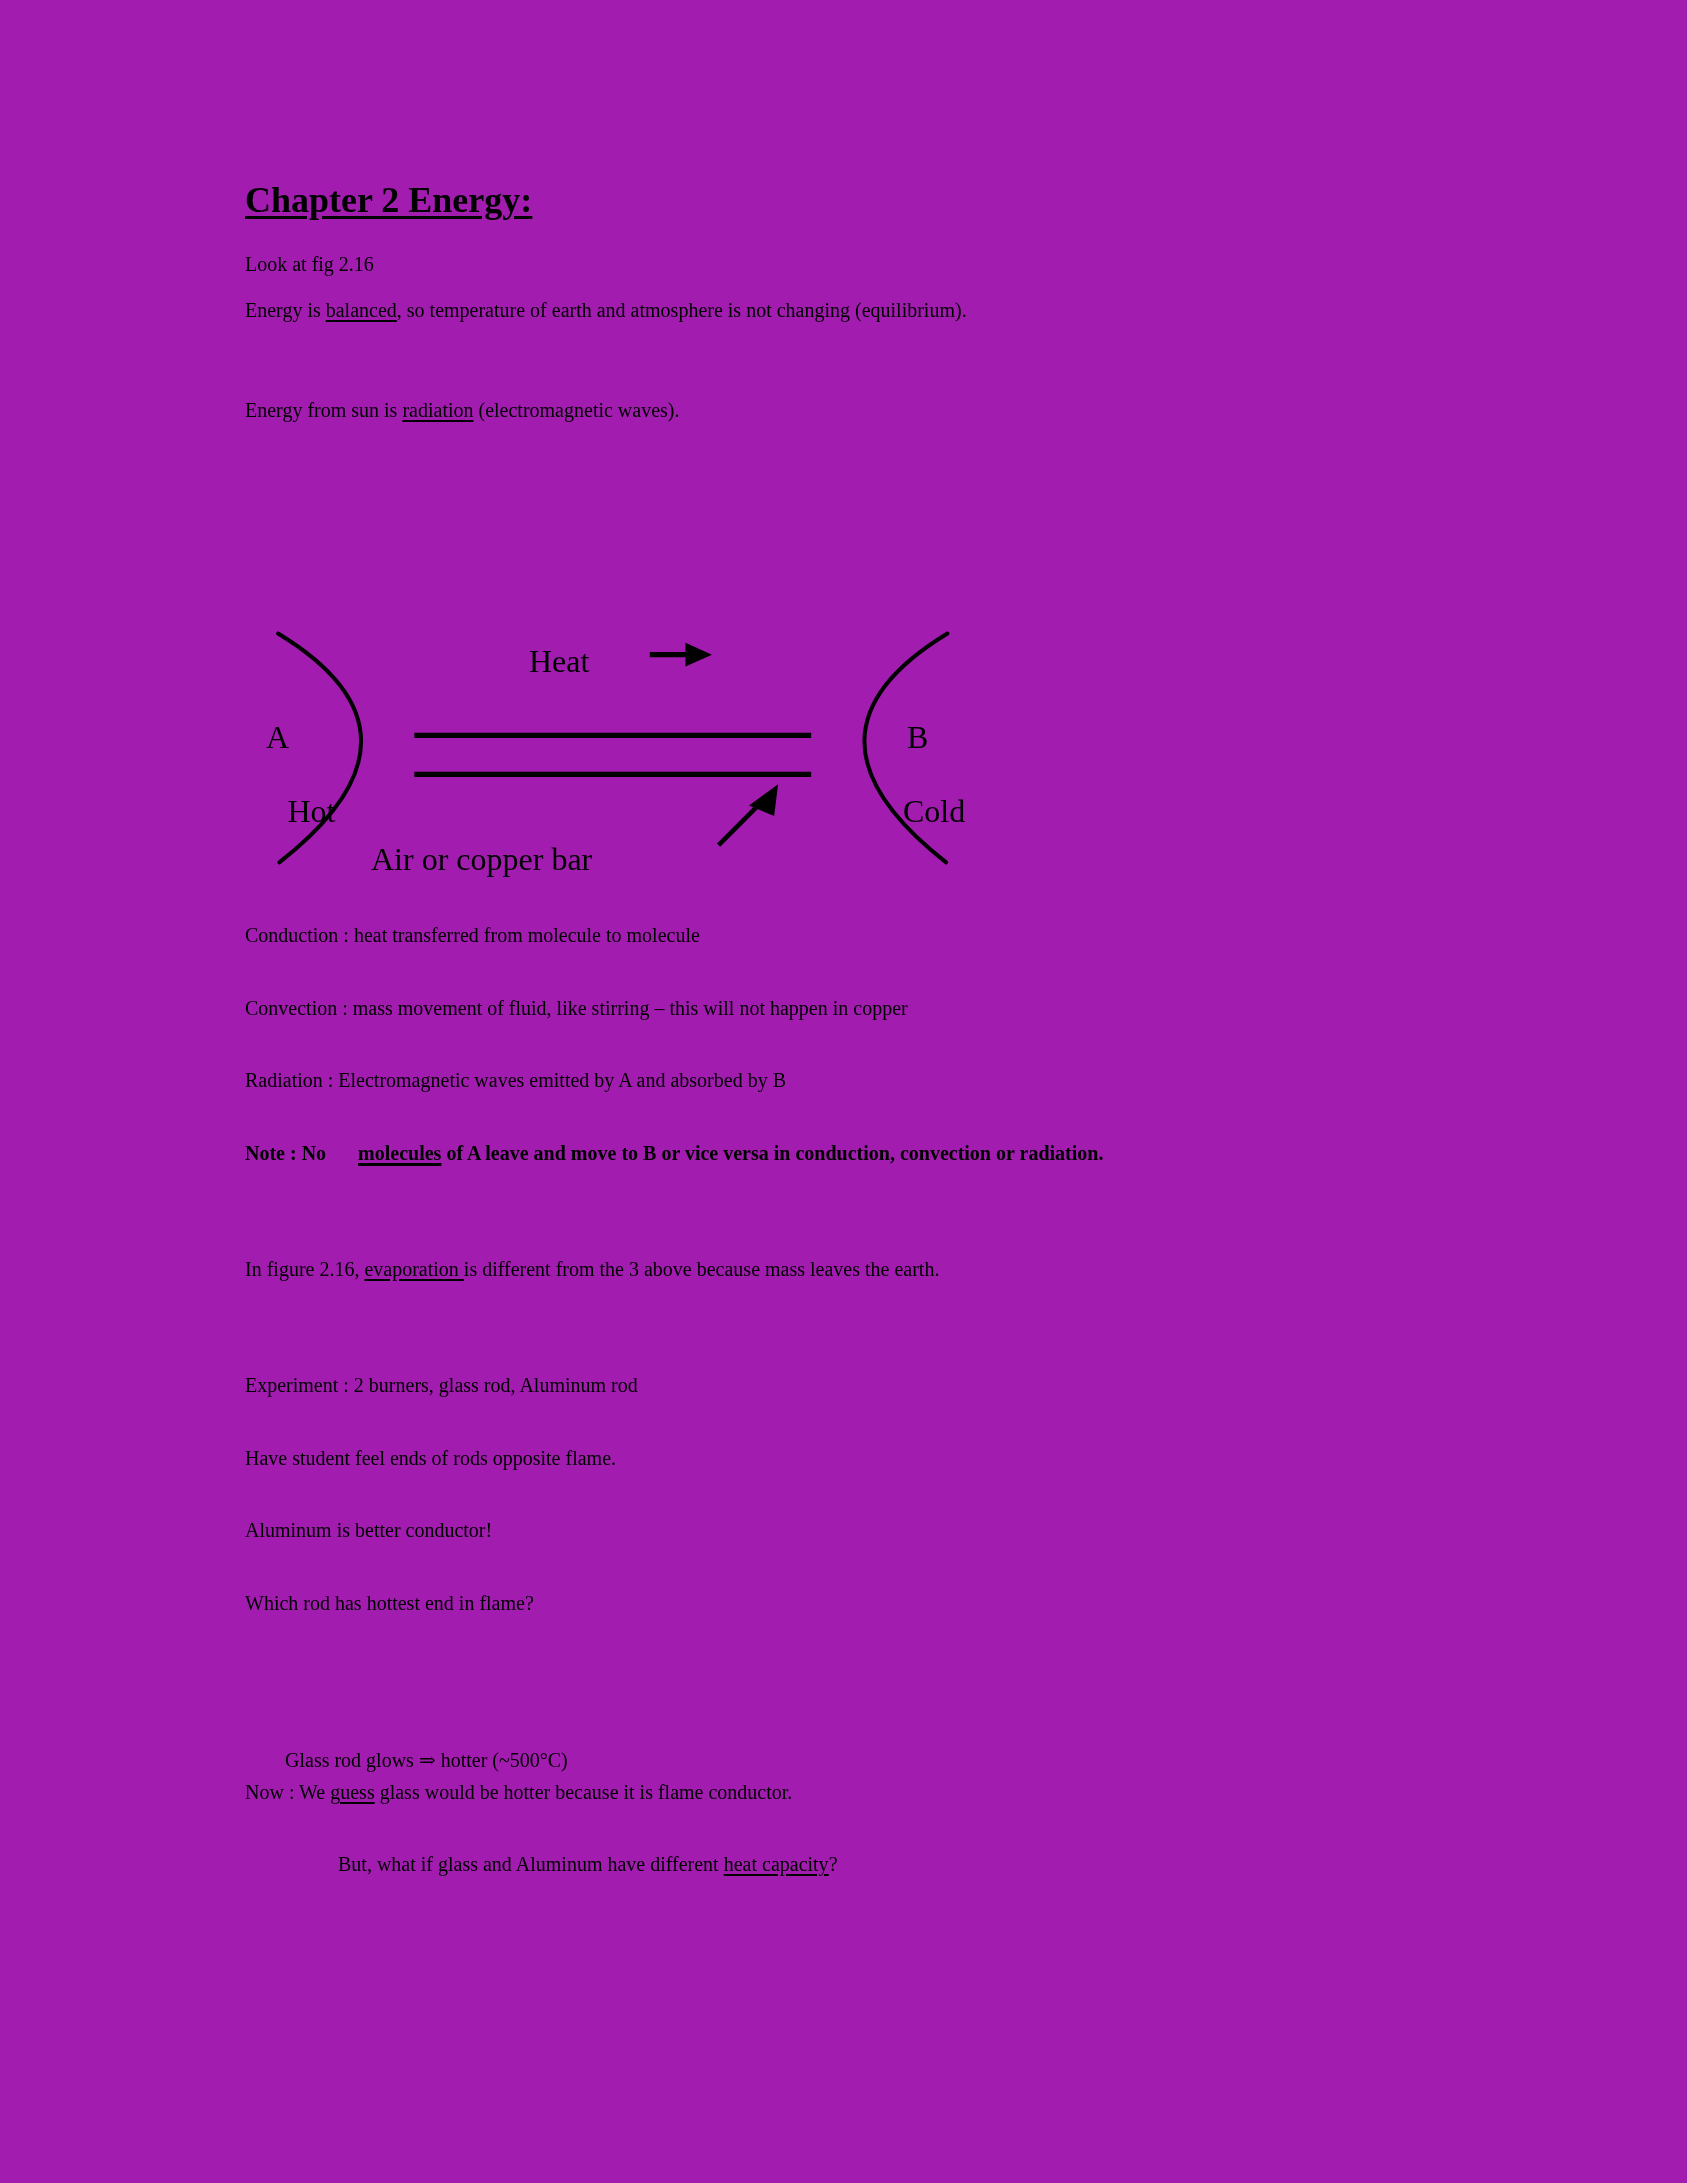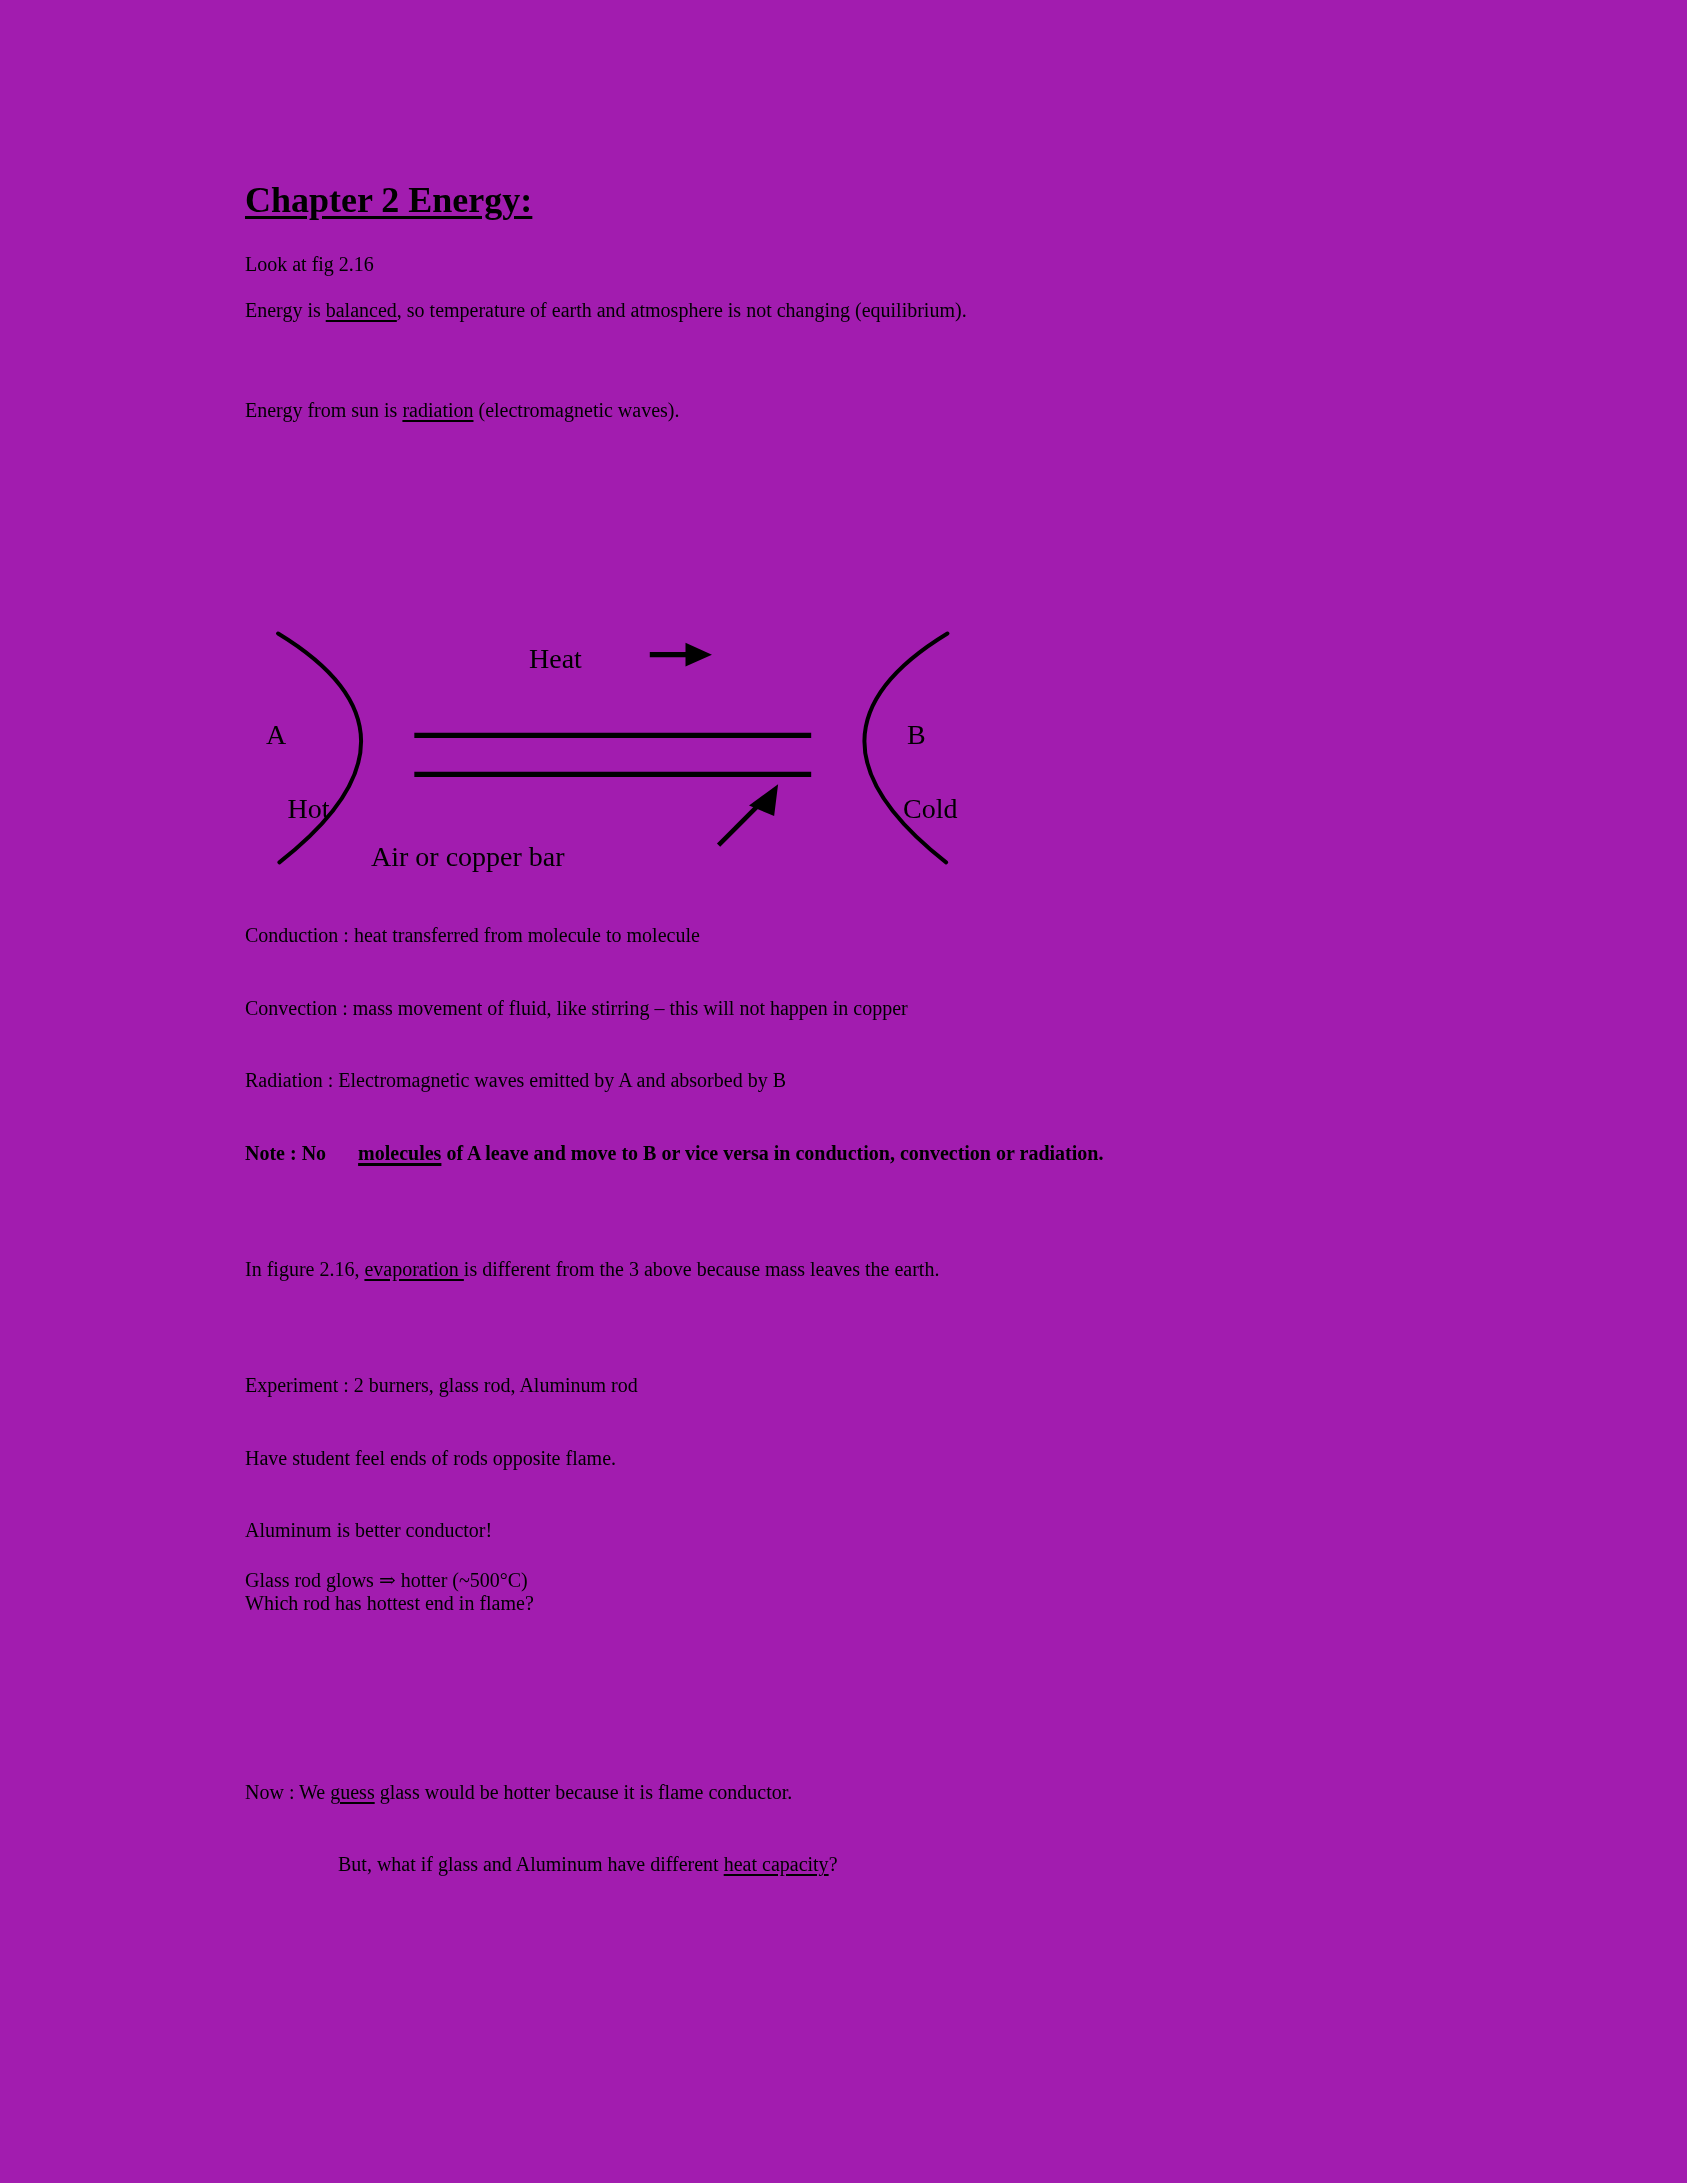--- a/index.html
+++ b/index.html
@@ -72,21 +72,21 @@
     width: 926px;
     height: 278px;
   }
   .figure svg {
     display: block;
     width: 926px;
     height: 278px;
   }
   .fig-label {
     position: absolute;
-    font-size: 28px;
+    font-size: 32px;
     line-height: 1;
     white-space: nowrap;
   }
   .lbl-heat  { left: 284px; top: 50px; }
   .lbl-a     { left: 21px;  top: 126px; }
   .lbl-hot   { left: 18.5px;  top: 200px; margin-left: 24px; }
   .lbl-b     { left: 662px; top: 126px; }
   .lbl-cold  { left: 658px;  top: 200px; }
   .lbl-bar   { left: 126px;  top: 248px; }
 </style>
@@ -139,21 +139,21 @@
     <p class="para nowrap" style="top:1257px;text-align:center;"><span>In figure 2.16, </span><span class="u">evaporation </span><span>is different from the 3 above because mass leaves the earth.</span></p>
 
     <p class="para nowrap" style="top:1373px;"><span>Experiment :  2 burners, glass rod, Aluminum rod</span></p>
 
     <p class="para nowrap" style="top:1446px;"><span>Have student feel ends of rods opposite flame.</span></p>
 
     <p class="para nowrap" style="top:1518px;"><span>Aluminum is better conductor!</span></p>
 
     <p class="para nowrap" style="top:1591px;"><span>Which rod has hottest end in flame?</span></p>
 
-    <p class="para nowrap" style="top:1568px;"><span>Glass rod glows ⇒ hotter (~500°C)</span></p>
+    <p class="para nowrap" style="top:1748px;margin-left:40px;"><span>Glass rod glows ⇒ hotter (~500°C)</span></p>
 
     <p class="para nowrap" style="top:1780px;"><span>Now :  We </span><span class="u">guess</span><span> glass would be hotter because it is flame conductor.</span></p>
 
     <p class="para indent nowrap" style="top:1852px;"><span>But, what if glass and Aluminum have different </span><span class="u">heat capacity</span><span>?</span></p>
 
   </div>
 </div>
 
 
 </body></html>

